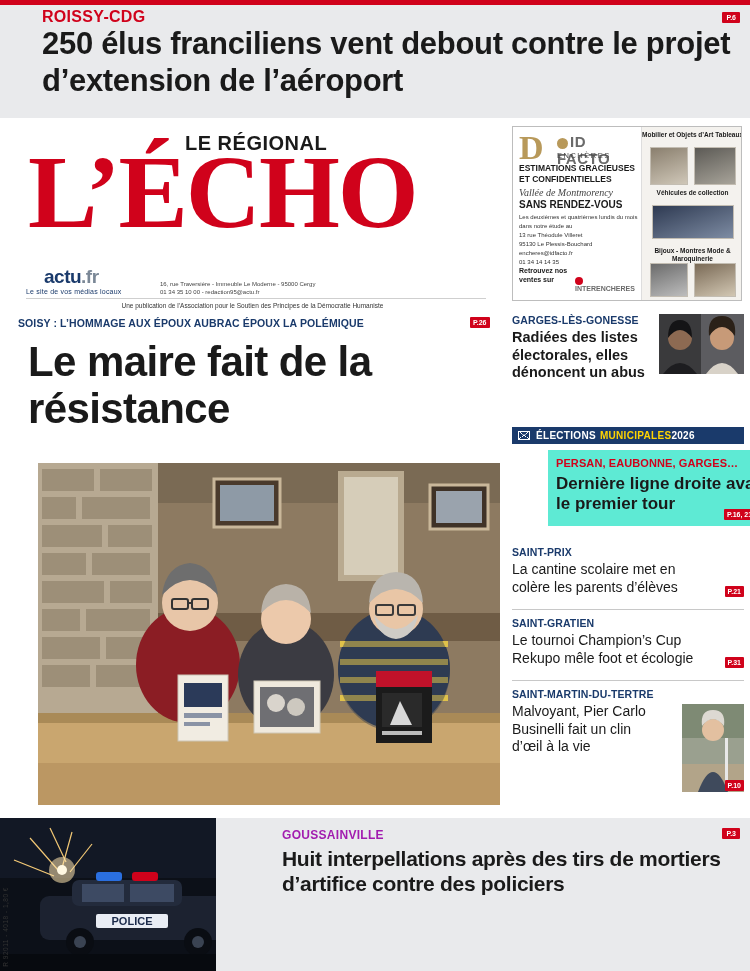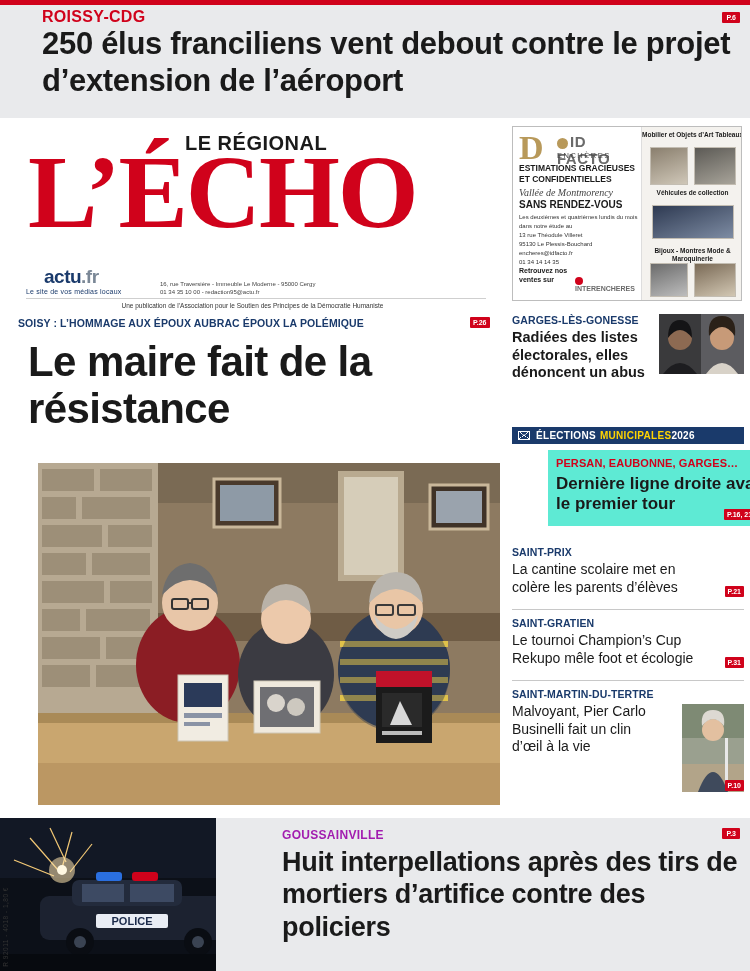--- a/index.html
+++ b/index.html
@@ -290,21 +290,21 @@
     position: absolute; left: 282px; top: 10px;
     font-size: 12px; font-weight: bold; color: #a21caf; letter-spacing: 0.3px;
   }
   .bottom-tag {
     position: absolute; right: 10px; top: 10px;
     background: #d0021b; color: #fff; font-size: 7px; font-weight: bold;
     padding: 2px 4px; line-height: 1; border-radius: 1px;
   }
   .bottom-headline {
     position: absolute; left: 282px; top: 28px; width: 460px;
-    font-size: 27px; font-weight: bold; color: #1a1a1a; line-height: 1.2;
+    font-size: 21px; font-weight: bold; color: #1a1a1a; line-height: 1.2;
     letter-spacing: -0.3px;
   }
   .spine {
     position: absolute; left: 2px; bottom: 4px;
     font-size: 6.5px; color: #333;
     writing-mode: vertical-rl; transform: rotate(180deg);
     letter-spacing: 0.5px;
   }
 </style>
 </head>

